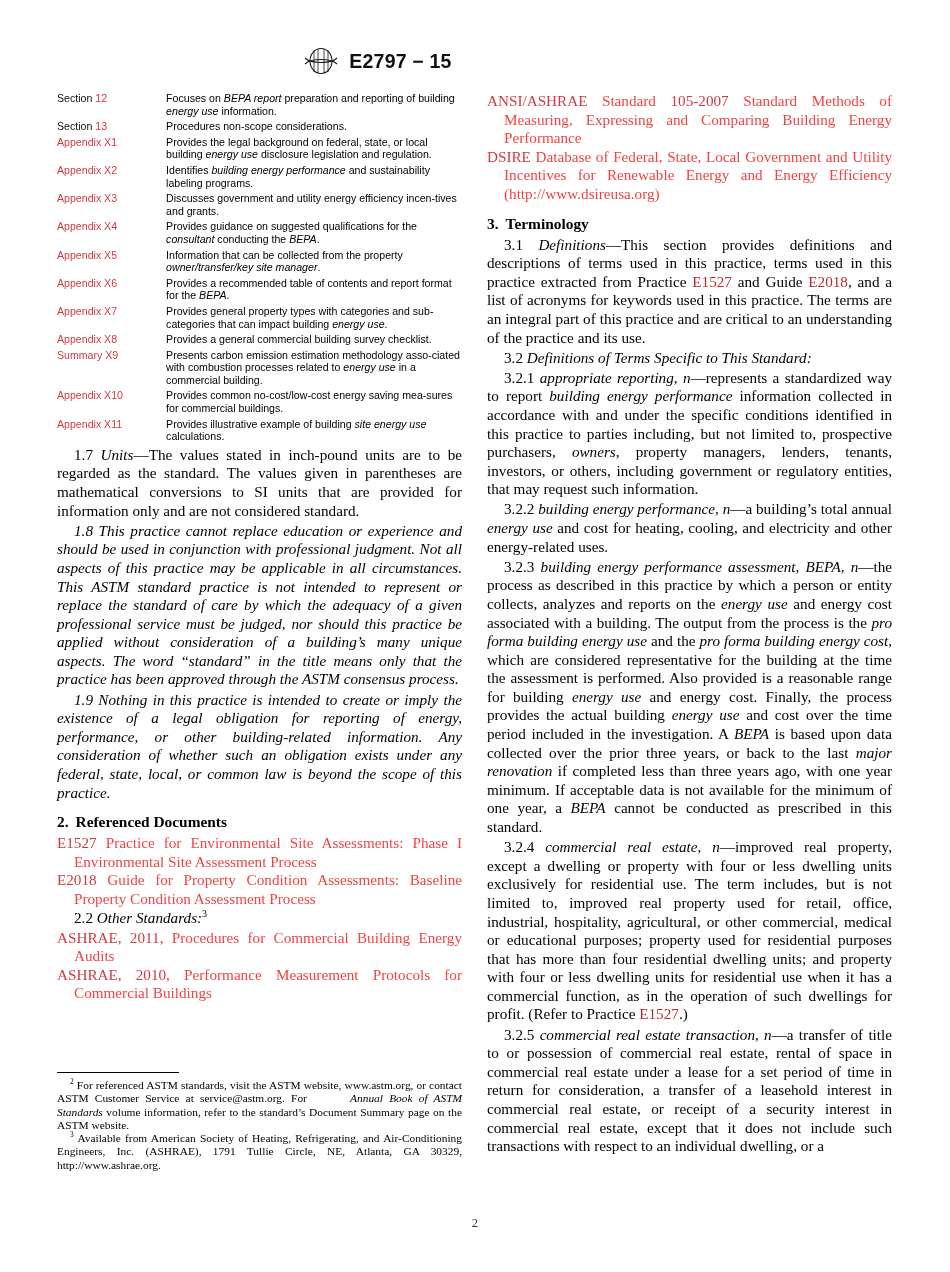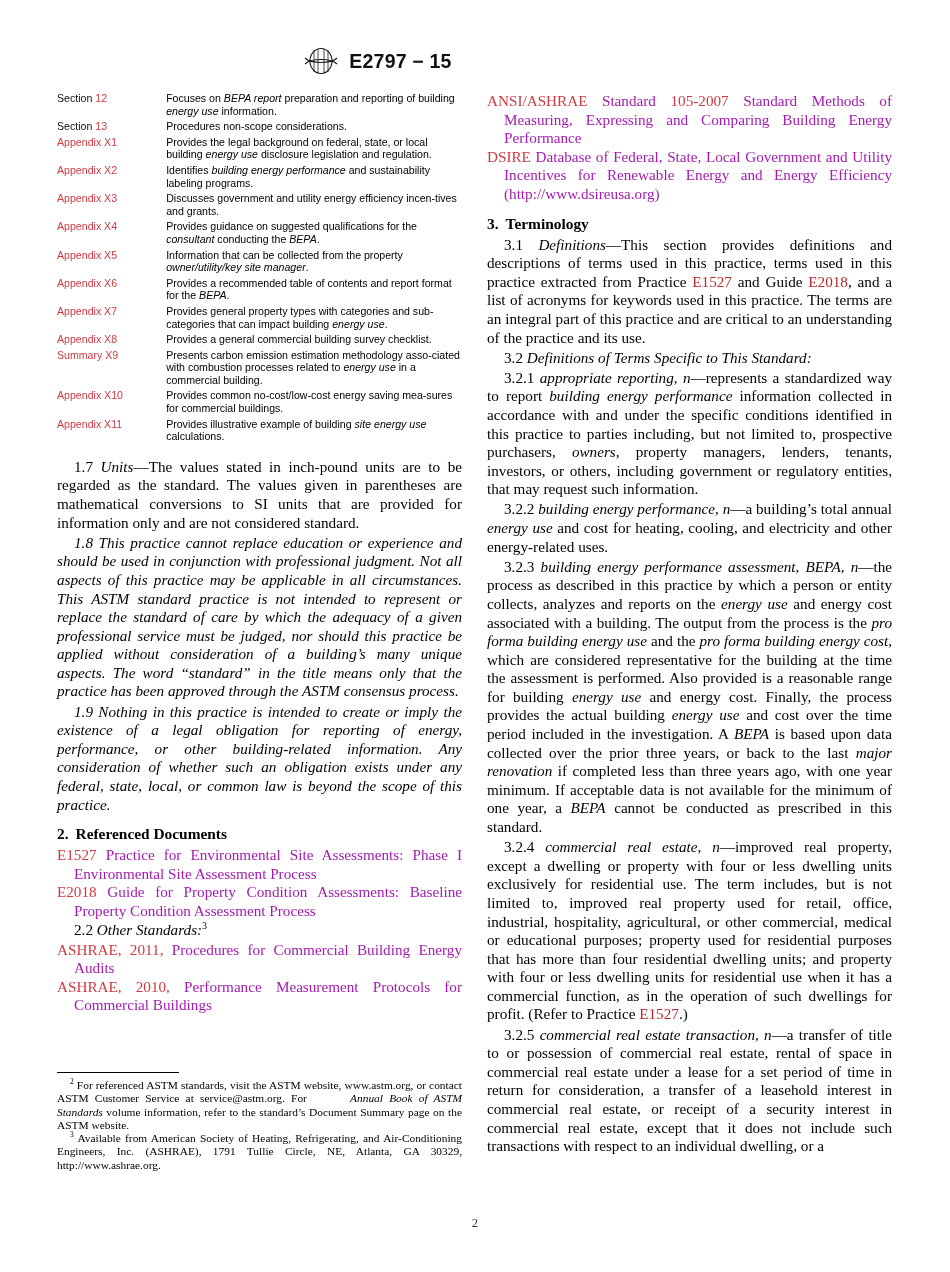--- a/index.html
+++ b/index.html
@@ -58,21 +58,21 @@
   #col-left  { left: 57px; }
   #col-right { left: 487px; }
 
   
   .summary-table {
     font-family: "Liberation Sans", sans-serif;
     font-size: 10.6px;
     line-height: 12.6px;
     width: 405px;
     border-collapse: collapse;
-    margin-bottom: 12px;
+    margin-bottom: 0;
   }
   .summary-table td {
     vertical-align: top;
     padding: 0 0 3px 0;
   }
   .st-label {
     width: 104px;
     padding-right: 6px !important;
     white-space: nowrap;
   }
@@ -106,21 +106,21 @@
   .ref-item {
     font-size: 15.2px;
     line-height: 18.6px;
     text-align: justify;
     margin: 0;
     padding-left: 17px;
     text-indent: -17px;
     color: #2b2bb0;
   }
   .ref-item .desig { color: #cf3a42; }
-  .ref-item .blue  { color: #a21caf; }
+  .ref-item .blue  { color: #ef4444; }
 
   .std-red  { color: #b8292f; }
   .blue     { color: #2b2bb0; }
   .sup      { font-size: 0.66em; vertical-align: super; line-height: 0; }
 
   
   #footnotes {
     position: absolute;
     left: 57px;
     top: 1072px;
@@ -201,21 +201,21 @@
           <tr>
             <td class="st-label"><span class="lbl-red">Appendix X3</span></td>
             <td class="st-desc">Discusses government and utility energy efficiency incen-tives and grants.</td>
           </tr>
           <tr>
             <td class="st-label"><span class="lbl-red">Appendix X4</span></td>
             <td class="st-desc">Provides guidance on suggested qualifications for the <i>consultant</i> conducting the <i>BEPA</i>.</td>
           </tr>
           <tr>
             <td class="st-label"><span class="lbl-red">Appendix X5</span></td>
-            <td class="st-desc">Information that can be collected from the property <i>owner/utility/key site manager</i>.</td>
+            <td class="st-desc">Information that can be collected from the property <i>owner/transfer/key site manager</i>.</td>
           </tr>
           <tr>
             <td class="st-label"><span class="lbl-red">Appendix X6</span></td>
             <td class="st-desc">Provides a recommended table of contents and report format for the <i>BEPA</i>.</td>
           </tr>
           <tr>
             <td class="st-label"><span class="lbl-red">Appendix X7</span></td>
             <td class="st-desc">Provides general property types with categories and sub-categories that can impact building <i>energy use</i>.</td>
           </tr>
           <tr>

